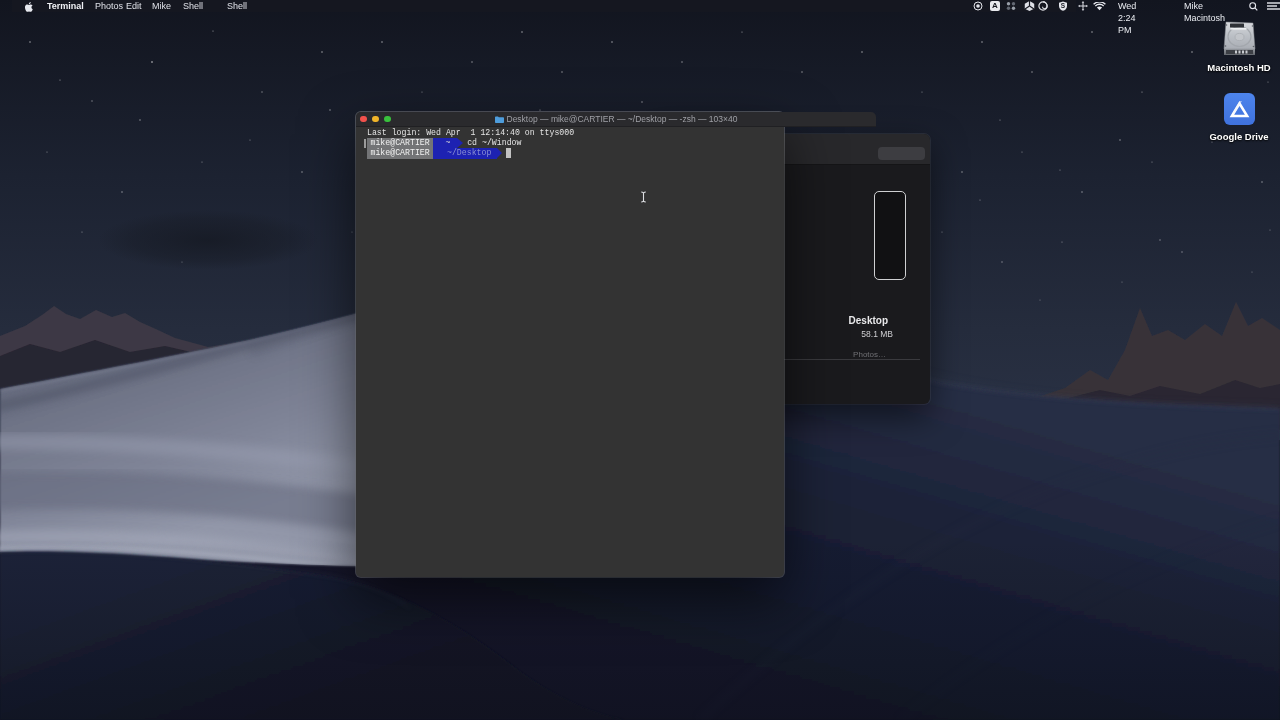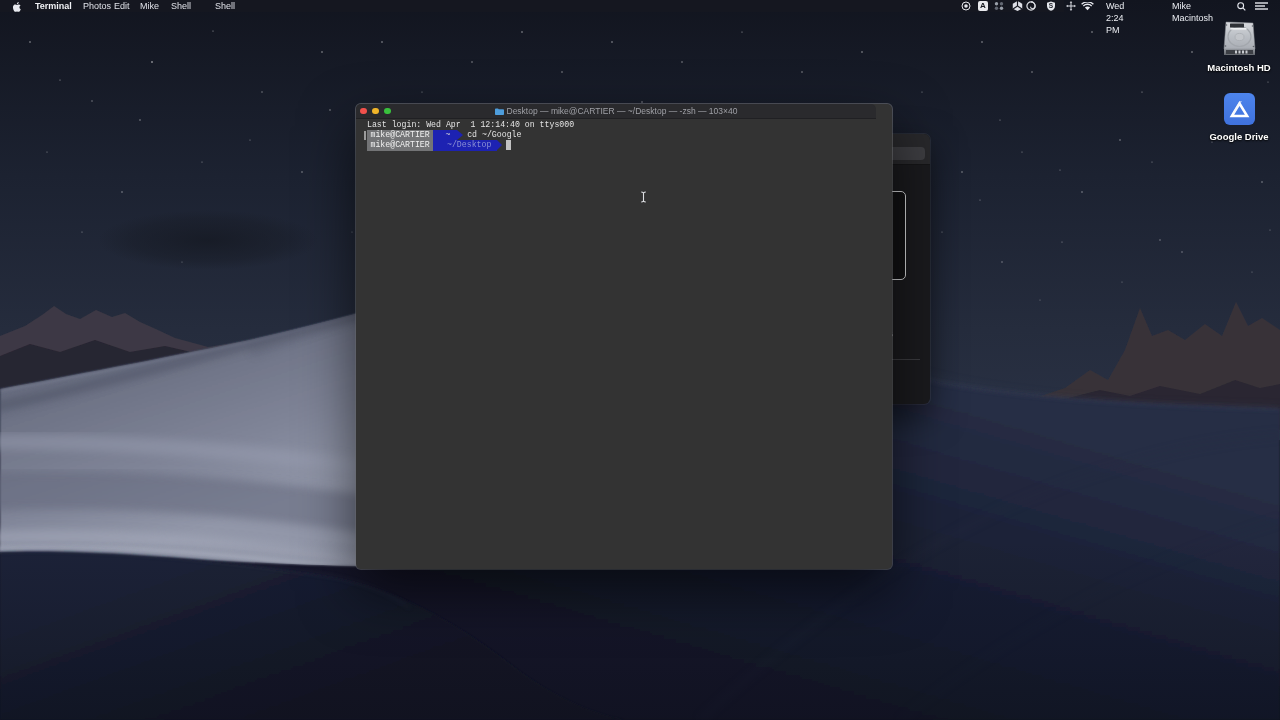--- a/index.html
+++ b/index.html
@@ -166,21 +166,21 @@
 
   <path d="M700,720 C820,610 940,530 1060,485 C1160,450 1220,440 1280,435" stroke="#252c42" stroke-width="5" fill="none" filter="url(#b4)" opacity="0.25"></path>
   <path d="M900,720 C1000,640 1120,570 1280,520" stroke="#222940" stroke-width="4" fill="none" filter="url(#b4)" opacity="0.2"></path>
 
   <path d="M0,552 C80,549 200,556 330,577 C395,588 455,622 505,660 C545,692 585,712 625,720 L660,720 L0,720 Z" fill="url(#fgG)" filter="url(#b1)"></path>
   <path d="M0,551 C80,548 200,555 330,576 C360,581 390,594 410,608" stroke="#353c55" stroke-width="1.5" fill="none" filter="url(#b2)" opacity="0.5"></path>
 
   <rect x="0" y="540" width="1280" height="180" fill="url(#botg)"></rect>
 </svg>
 
-<div class="abs aa" id="menubar" style="left:0;top:0;width:1064px;height:12px;background:rgba(23,25,33,0.97);color:#dfe1e8;font-size:9px;">
+<div class="abs aa" id="menubar" style="left:12px;top:0;width:1064px;height:12px;background:rgba(23,25,33,0.97);color:#dfe1e8;font-size:9px;">
 
   <svg class="abs" style="left:13px;top:1.5px" width="9" height="10" viewBox="0 0 18 20">
     <path fill="#e8eaf0" d="M12.9,10.6c0-2.4,2-3.6,2.1-3.7c-1.1-1.7-2.9-1.9-3.5-1.9c-1.5-0.2-2.9,0.9-3.7,0.9 c-0.8,0-1.9-0.9-3.2-0.8C3,5.1,1.5,6,0.7,7.5c-1.7,3-0.4,7.4,1.2,9.8c0.8,1.2,1.7,2.5,3,2.4c1.2-0.1,1.7-0.8,3.1-0.8 c1.4,0,1.9,0.8,3.2,0.8c1.3,0,2.1-1.2,2.9-2.4c0.9-1.4,1.3-2.7,1.3-2.8C15.3,14.5,12.9,13.5,12.9,10.6z M10.5,3.2 c0.6-0.8,1.1-1.9,1-3.2c-0.9,0-2.1,0.6-2.8,1.5C8.1,2.3,7.5,3.5,7.6,4.7C8.7,4.8,9.8,4.1,10.5,3.2z"></path>
   </svg>
   <div class="abs" style="left:35px;top:0;line-height:12px;font-weight:bold;color:#f2f3f7">Terminal</div>
   <div class="abs" style="left:83px;top:0;line-height:12px">Photos</div>
   <div class="abs" style="left:114px;top:0;line-height:12px">Edit</div>
   <div class="abs" style="left:140px;top:0;line-height:12px">Mike</div>
   <div class="abs" style="left:171px;top:0;line-height:12px">Shell</div>
   <div class="abs" style="left:215px;top:0;line-height:12px">Shell</div>
@@ -278,21 +278,21 @@
 <div class="abs" id="qlwin" style="left:660px;top:134px;width:270px;height:270px;background:#1a1a1d;border-radius:6px;box-shadow:0 12px 34px rgba(0,0,0,0.55), 0 0 0 1px rgba(255,255,255,0.08);">
   <div class="abs" style="left:0;top:0;width:270px;height:30px;background:#28282b;border-radius:6px 6px 0 0;border-bottom:1px solid #151517"></div>
   <div class="abs" style="left:218px;top:13px;width:47px;height:13px;background:#3d3d41;border-radius:4px"></div>
   <div class="abs" style="left:214px;top:57px;width:30px;height:87px;background:#111113;border:1.2px solid #cfd0d2;border-radius:5px"></div>
   <div class="abs aa" style="left:120px;top:181px;width:108px;text-align:right;color:#e8e8ea;font-size:10px;font-weight:bold;white-space:nowrap;overflow:visible"> Desktop</div>
   <div class="abs aa" style="left:120px;top:194.5px;width:113px;text-align:right;color:#cfcfd2;font-size:8.5px;white-space:nowrap">58.1 MB</div>
   <div class="abs aa" style="left:120px;top:215.5px;width:106px;text-align:right;color:#707074;font-size:8px;white-space:nowrap">Photos…</div>
   <div class="abs" style="left:10px;top:225px;width:250px;height:1px;background:#3a3a3e"></div>
 </div>
 
-<div class="abs" id="term" style="left:356px;top:104px;width:536px;height:465px;border-radius:5px;background:#333333;box-shadow:0 22px 55px rgba(0,0,0,0.6), 0 0 0 1px rgba(150,152,158,0.45);">
+<div class="abs" id="term" style="left:356px;top:112px;width:428px;height:465px;border-radius:5px;background:#333333;box-shadow:0 22px 55px rgba(0,0,0,0.6), 0 0 0 1px rgba(150,152,158,0.45);">
 
   <div class="abs" style="left:0;top:0;width:520px;height:14px;background:#2a2a2d;border-radius:5px 5px 0 0;border-bottom:1px solid #202023"></div>
   <div class="abs" style="left:4.3px;top:3.8px;width:6.4px;height:6.4px;border-radius:50%;background:#f2514c"></div>
   <div class="abs" style="left:16.3px;top:3.8px;width:6.4px;height:6.4px;border-radius:50%;background:#f0b429"></div>
   <div class="abs" style="left:28.3px;top:3.8px;width:6.4px;height:6.4px;border-radius:50%;background:#39c13d"></div>
   <div class="abs aa" style="left:0;top:2px;width:520px;height:12px;text-align:center;color:#9fa0a6;font-size:8.5px;line-height:11px;">
     <svg width="9" height="7" viewBox="0 0 9 7" style="vertical-align:-1px;margin-right:3px">
           <path d="M0,1.2 C0,0.7 0.3,0.4 0.8,0.4 L3,0.4 L3.8,1.2 L8.2,1.2 C8.7,1.2 9,1.5 9,2 L9,6.2 C9,6.7 8.7,7 8.2,7 L0.8,7 C0.3,7 0,6.7 0,6.2 Z" fill="#4e9ddc"></path>
         </svg>Desktop — mike@CARTIER — ~/Desktop — -zsh — 103×40</div>
 
@@ -301,21 +301,21 @@
     <div class="abs" style="left:3px;top:1px;line-height:11px;white-space:pre">Last login: Wed Apr  1 12:14:40 on ttys000</div>
 
     <div class="abs" style="left:0;top:11.5px;height:10.5px">
       <div class="abs" style="left:-0.3px;top:1px;width:1.8px;height:9px;background:#9b9b9b"></div>
       <div class="abs" style="left:3px;top:0;width:66px;height:10.5px;background:#737476"></div>
       <div class="abs" style="left:6.5px;top:0;color:#f2f2f2;line-height:10.5px;white-space:pre">mike@CARTIER</div>
       <div class="abs" style="left:69px;top:0;width:0;height:0;border-left:8px solid #737476;border-top:5.25px solid transparent;border-bottom:5.25px solid transparent;"></div>
       <div class="abs" style="left:69px;top:0;width:23.5px;height:10.5px;background:#1d22b2"></div>
       <div class="abs" style="left:81.5px;top:0;color:#d8d8d8;line-height:10.5px;white-space:pre">~</div>
       <div class="abs" style="left:92.5px;top:0;width:0;height:0;border-left:6px solid #1d22b2;border-top:5.25px solid transparent;border-bottom:5.25px solid transparent;"></div>
-      <div class="abs" style="left:103.2px;top:0;line-height:10.5px;white-space:pre">cd ~/Google</div>
+      <div class="abs" style="left:103.2px;top:0;line-height:10.5px;white-space:pre">cd ~/Window</div>
     </div>
 
     <div class="abs" style="left:0;top:22px;height:10.5px">
       <div class="abs" style="left:3px;top:0;width:66px;height:10.5px;background:#737476"></div>
       <div class="abs" style="left:6.5px;top:0;color:#f2f2f2;line-height:10.5px;white-space:pre">mike@CARTIER</div>
       <div class="abs" style="left:69px;top:0;width:0;height:0;border-left:8px solid #737476;border-top:5.25px solid transparent;border-bottom:5.25px solid transparent;"></div>
       <div class="abs" style="left:69px;top:0;width:63.7px;height:10.5px;background:#1d22b2"></div>
       <div class="abs" style="left:83px;top:0;color:#8a8fd4;line-height:10.5px;white-space:pre">~/Desktop</div>
       <div class="abs" style="left:132.7px;top:0;width:0;height:0;border-left:5px solid #1d22b2;border-top:5.25px solid transparent;border-bottom:5.25px solid transparent;"></div>
       <div class="abs" style="left:141.8px;top:0.25px;width:5.3px;height:10px;background:#c2c2c2"></div>

